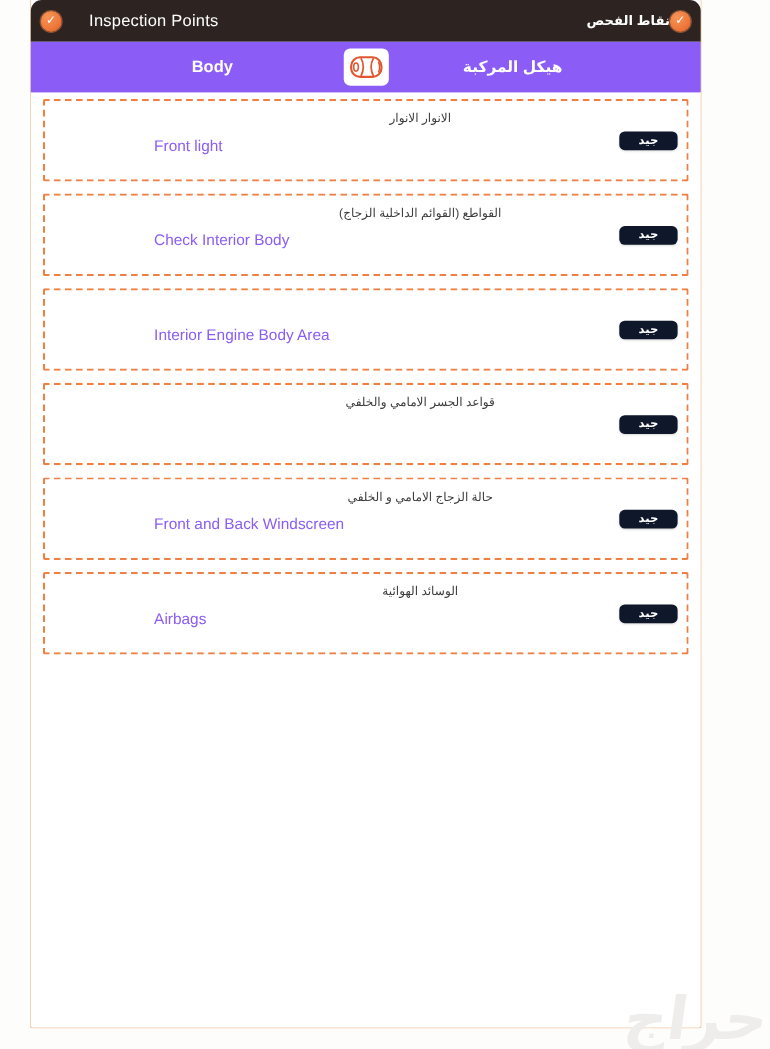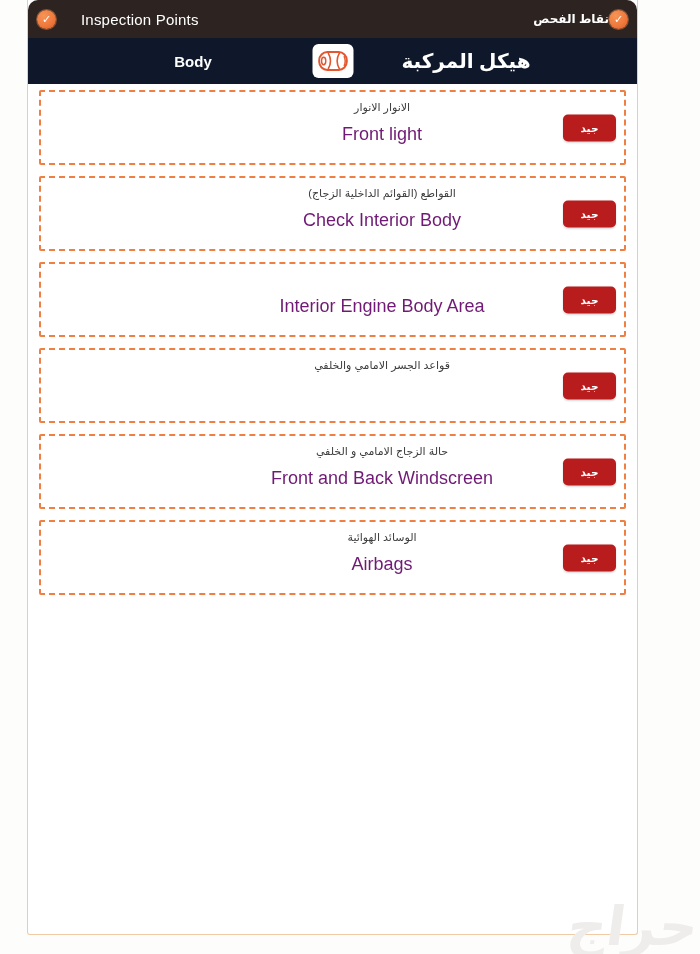--- a/index.html
+++ b/index.html
@@ -31,31 +31,31 @@
     background:radial-gradient(circle at 35% 30%, #f69457, #ef7a3c 55%, #dd5a2c);
     color:#fff; font-size:11px; line-height:19px; text-align:center;
     flex:0 0 auto;
     box-shadow:0 0 0 1px rgba(244,140,80,.45);
   }
   .topbar .title-en { margin-left:25px; font-size:15px; letter-spacing:.2px;text-align:right; }
   .topbar .spacer { flex:1; }
   .topbar .title-ar { font-size:12px; font-weight:bold; }
   
   .sectionbar {
-    height:46px; background:#0f172a; position:relative; color:#fff;padding-left:36px;
+    height:46px; background:#8b5cf6; position:relative; color:#fff;padding-left:36px;
   }
   .sectionbar .label-en {
     position:absolute; left:165px; top:50%;
     transform:translate(-50%,-50%);
     font-size:15px; font-weight:bold;
   }
   .sectionbar .label-ar {
     position:absolute; left:438px; top:50%;
     transform:translate(-50%,-50%);
-    font-size:20px; font-weight:bold;
+    font-size:14px; font-weight:bold;
   }
   .car-badge {
     position:absolute; left:50%; top:6px; transform:translateX(-50%);
     width:41px; height:34px; background:#ffffff; border-radius:6px;
     display:flex; align-items:center; justify-content:center;
   }
   
   .rows { padding:6px 11px 0 11px; }
   .row {
     position:relative;
@@ -63,27 +63,27 @@
     border:2px dashed #ee8044; border-radius:2px;
     background:#ffffff;
   }
   .row .ar {
     position:absolute; left:17%; right:0; top:9px;
     text-align:center; direction:rtl;
     font-size:11px; color:#3d3d3d;
   }
   .row .en {
     position:absolute; left:17%; right:0; top:32px;
-    text-align:center;
-    font-size:18px; color:#701a75;
+    text-align:left;
+    font-size:14px; color:#8b5cf6;
   }
   .status-btn {
     position:absolute; right:8px; top:50%; transform:translateY(-50%);
-    width:53px; height:27px;
-    background:#b91c1c; border:none; border-radius:5px;
+    width:53px; height:17px;
+    background:#0f172a; border:none; border-radius:5px;
     color:#ffffff; font-size:10.5px; font-weight:bold;
     font-family:inherit; direction:rtl; cursor:pointer;
     box-shadow:0 1px 2px rgba(0,0,0,.15);
     margin-left:38px;
   }
   
   .watermark {
     position:absolute; right:2px; bottom:-4px;
     font-size:54px; font-weight:bold;
     color:#efedec; direction:rtl;

